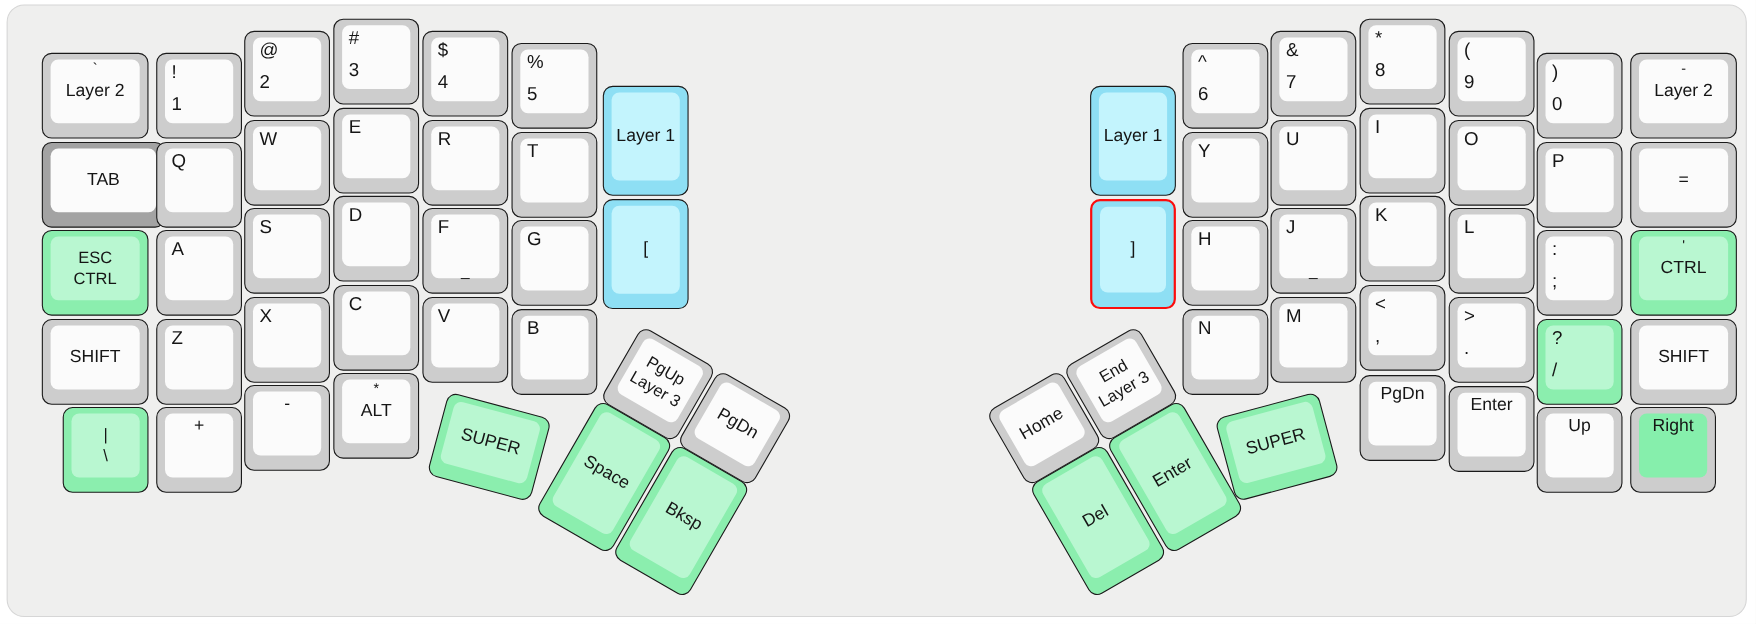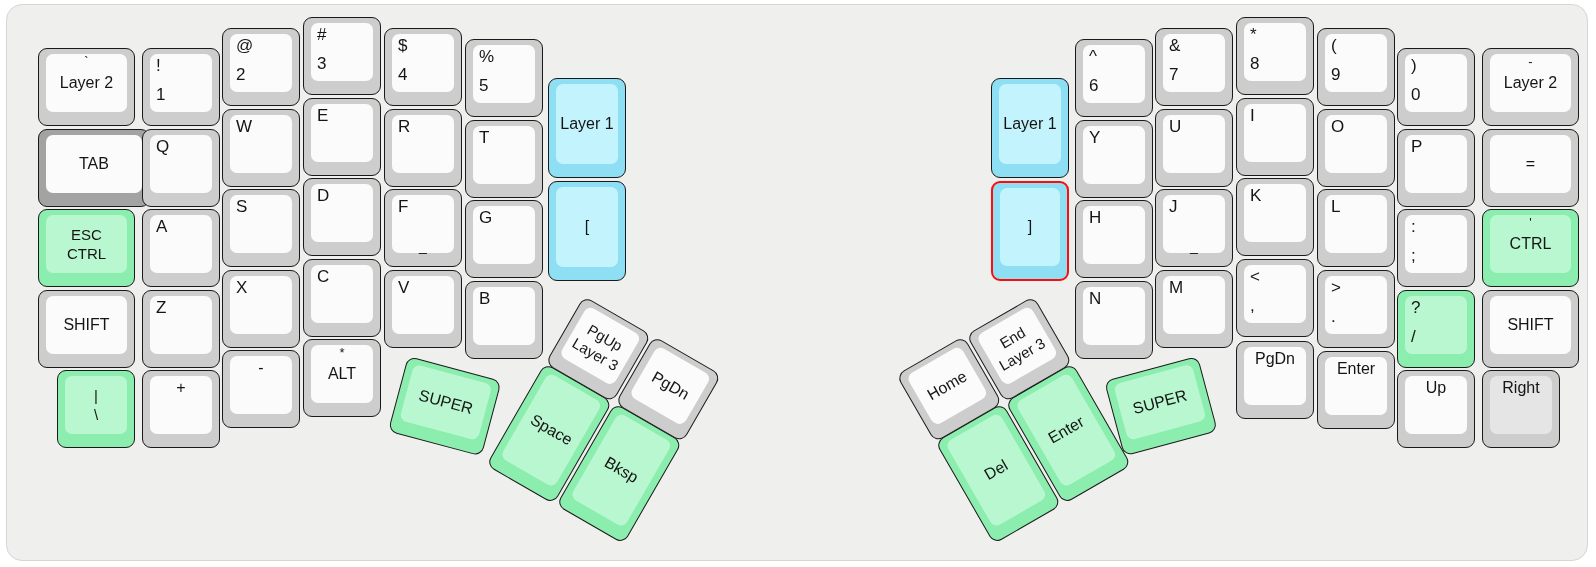--- a/index.html
+++ b/index.html
@@ -364,21 +364,21 @@
         <div class="cap" style="background: rgb(251, 251, 251);">
           <span class="lg tc">Enter</span>
         </div>
       </div>
       <div class="key" style="left: 1397px; top: 370px; width: 78px; height: 78px; background: rgb(205, 205, 205); border-color: rgb(26, 26, 26);">
         <div class="cap" style="background: rgb(251, 251, 251);">
           <span class="lg tc">Up</span>
         </div>
       </div>
       <div class="key" style="left: 1482px; top: 370px; width: 78px; height: 78px; background: rgb(205, 205, 205); border-color: rgb(26, 26, 26);">
-        <div class="cap" style="background: #e5e5e5;">
+        <div class="cap" style="background: #86efac;">
           <span class="lg tc">Right</span>
         </div>
       </div>
       <div class="key" style="left: 1104px; top: 380.5px; width: 97px; height: 78px; background: rgb(139, 238, 174); border-color: rgb(26, 26, 26); transform: rotate(-15deg);">
         <div class="cap" style="background: rgb(185, 247, 209);">
           <span class="lg c">SUPER</span>
         </div>
       </div>
       <div class="key" style="left: 1004.5px; top: 402px; width: 78px; height: 118px; background: rgb(139, 238, 174); border-color: rgb(26, 26, 26); transform: rotate(-30deg);">
         <div class="cap" style="background: rgb(185, 247, 209);">

